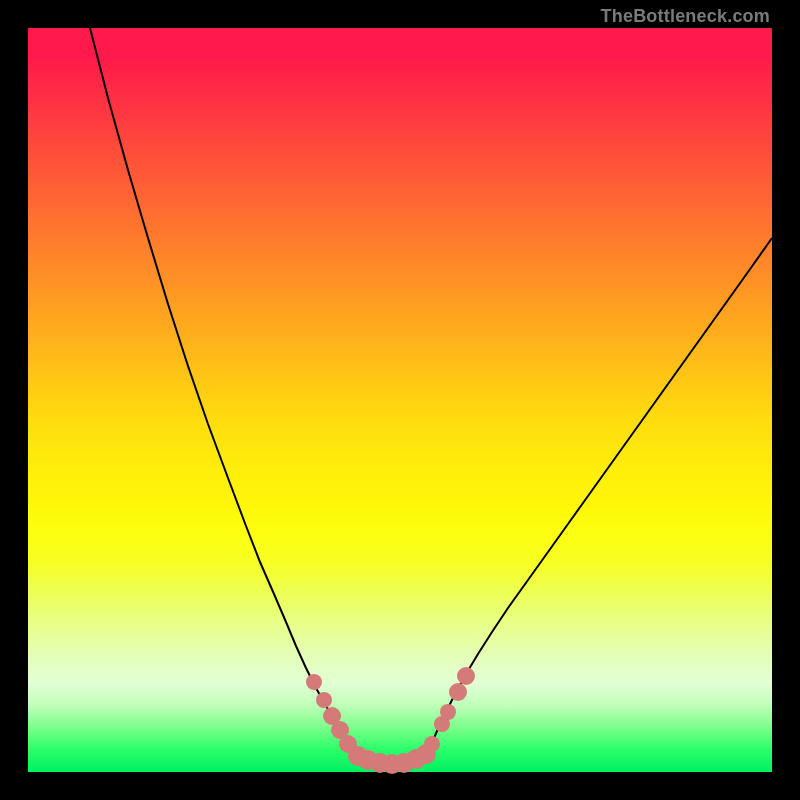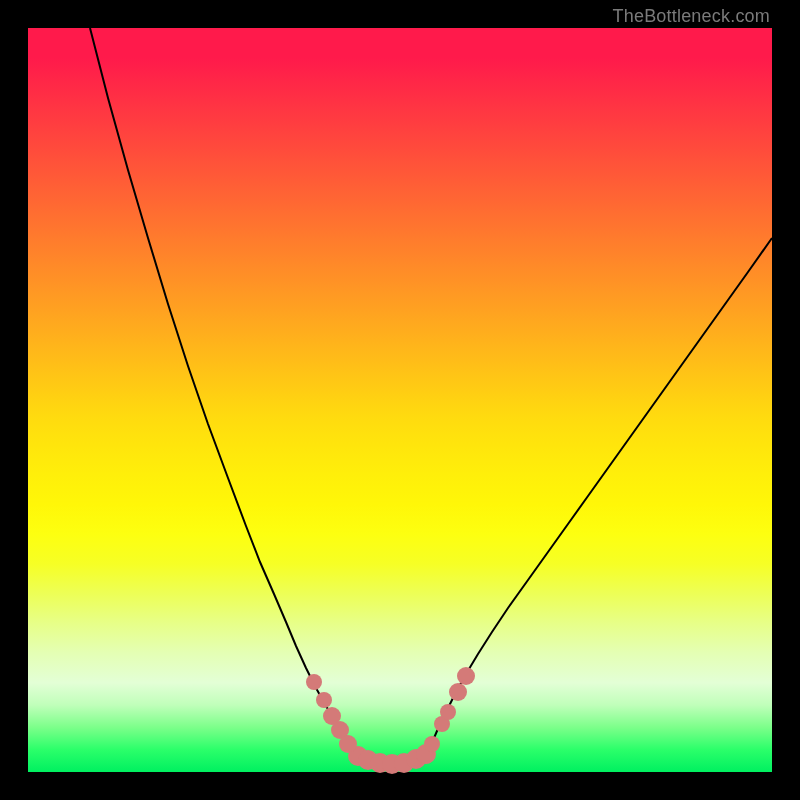--- a/index.html
+++ b/index.html
@@ -1,21 +1,21 @@
 <!DOCTYPE html>
 <html><head>
 <meta charset="utf-8">
 <style>
 html,body{margin:0;padding:0;width:800px;height:800px;background:#000;overflow:hidden;font-family:Arial,Helvetica,sans-serif}
 .frame{position:absolute;left:28px;top:28px;width:744px;height:744px;background:linear-gradient(to bottom,
 #ff1a4b 0%,#ff1a4b 4%,#ff2a46 8%,#ff3a41 12%,#ff4a3c 16%,#ff5a37 20%,#ff6a32 24%,#ff7a2d 28%,
 #ff8a28 32%,#ff9a23 36%,#ffaa1e 40%,#ffba19 44%,#ffca14 48%,#ffda0f 52%,#ffe50c 56%,#ffef0a 60%,
 #fff708 64%,#fdff10 68%,#f6ff25 72%,#edff56 76%,#e7ff88 80%,#e4ffb4 84%,#e3ffd6 88%,#c0ffba 91%,
 #7cff8a 94%,#2bff6a 97%,#00f060 100%)}
-.watermark{position:absolute;right:30px;top:6px;color:#7a7a7a;font-size:18px;font-weight:400;letter-spacing:.2px}
+.watermark{position:absolute;right:30px;top:6px;color:#7a7a7a;font-size:18px;font-weight:700;letter-spacing:.2px}
 svg.curve{position:absolute;left:28px;top:28px;width:744px;height:744px;overflow:visible}
 .dot{fill:#d47a78}
 </style>
 </head>
 <body>
 
 <div class="frame"></div>
 <div class="watermark">TheBottleneck.com</div>
 
 <svg class="curve" viewBox="0 0 744 744">

